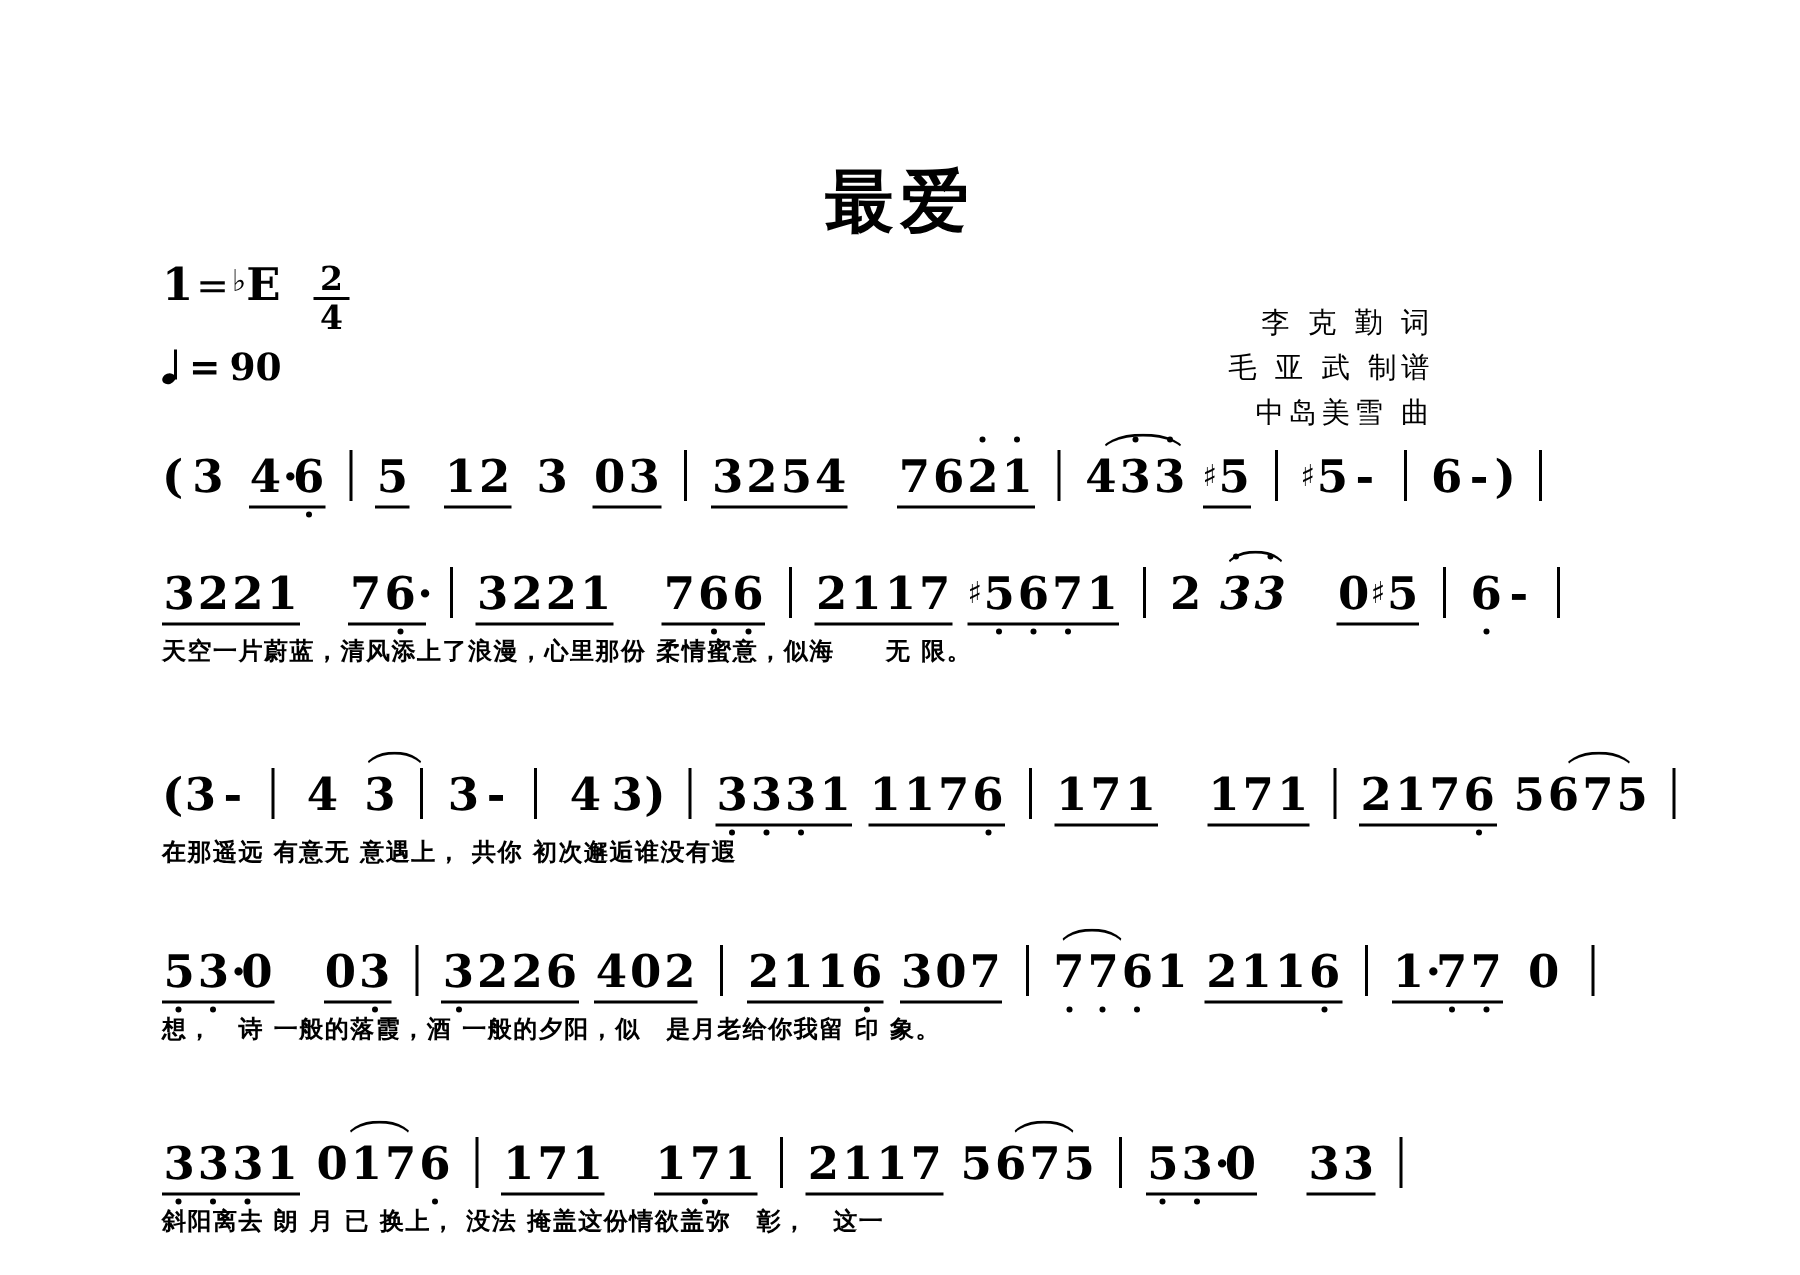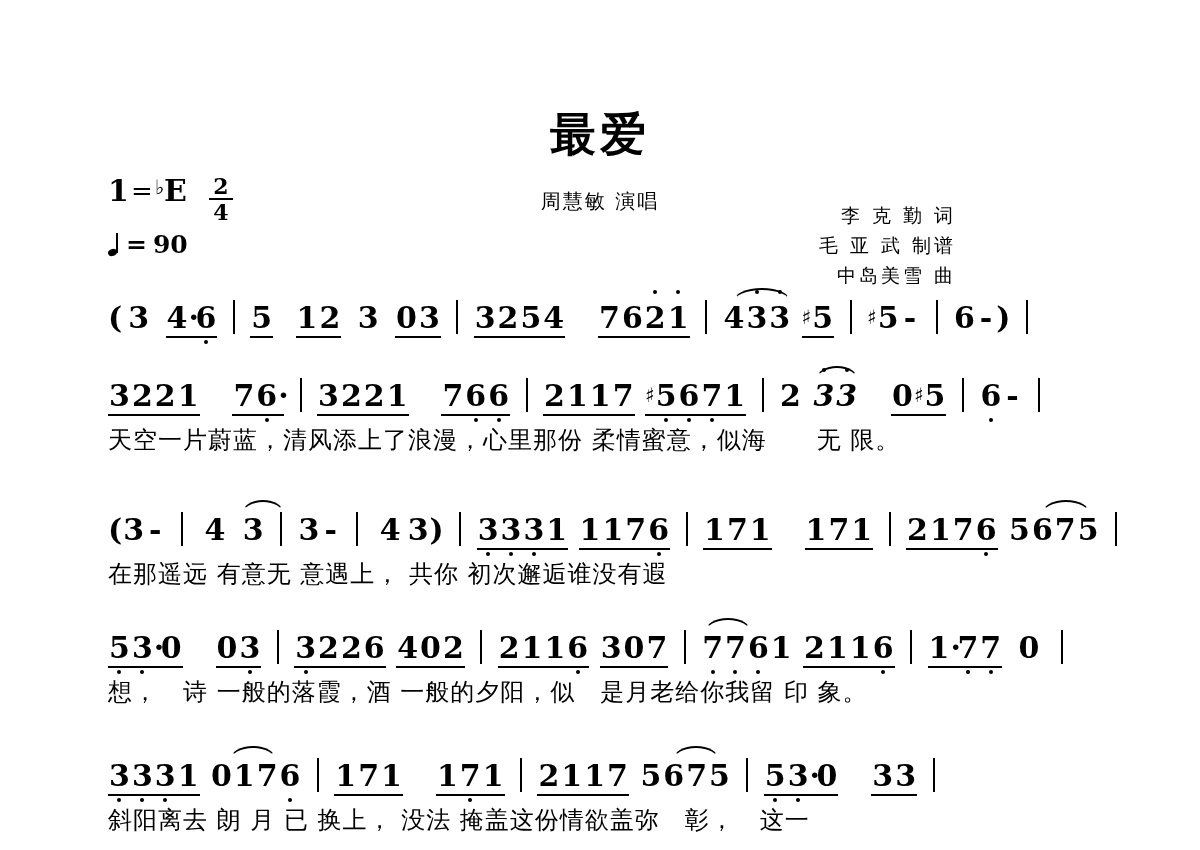--- a/index.html
+++ b/index.html
@@ -145,23 +145,24 @@
     font-weight: bold;
     white-space: nowrap;
     letter-spacing: 0px;
   }
   .lyrics {
     position: absolute;
     left: 108px;
     right: 90px;
     top: 46px;
     font-family: "DejaVu Serif", serif;
-    font-size: 24px;
+    font-size: 16px;
     letter-spacing: 1px;
     white-space: nowrap;
+    font-weight: bold;
   }
 
   
   .n {
     position: relative;
     display: inline-block;
     padding: 0 1px;
   }
   .n.sp { padding: 0 6px; }
   .paren { font-weight: bold; font-size: 30px; }
@@ -209,21 +210,20 @@
     border-right: 1px solid transparent;
   }
   .dash { display: inline-block; padding: 0 4px; font-weight: bold; }
 </style>
 </head>
 <body>
 
 <div id="sheet">
 
   <div class="title">最爱</div>
-  <div class="subtitle">周慧敏 演唱</div>
 
   <div class="credits">
     <div>李 克 勤 词</div>
     <div>毛 亚 武 制谱</div>
     <div>中岛美雪 曲</div>
   </div>
 
   <div class="keyblock">
     <div class="key-line">
       <span class="key-num">1</span>

